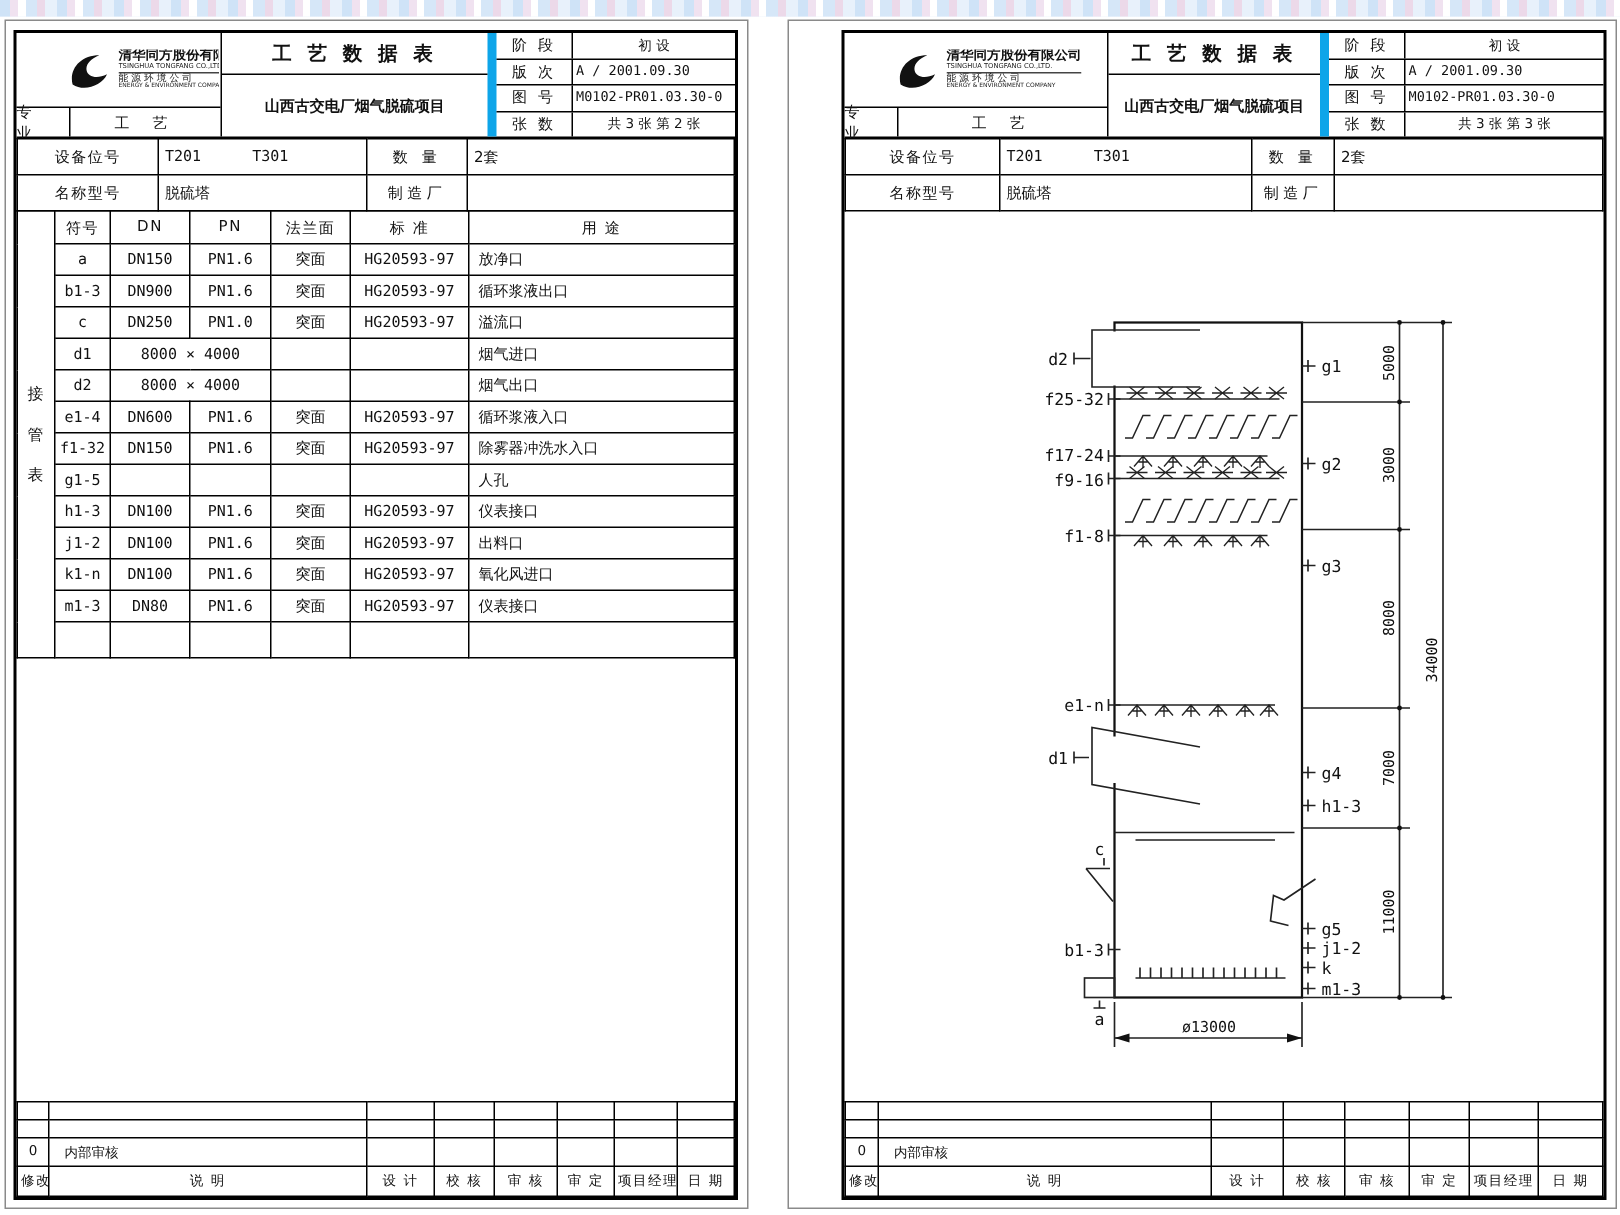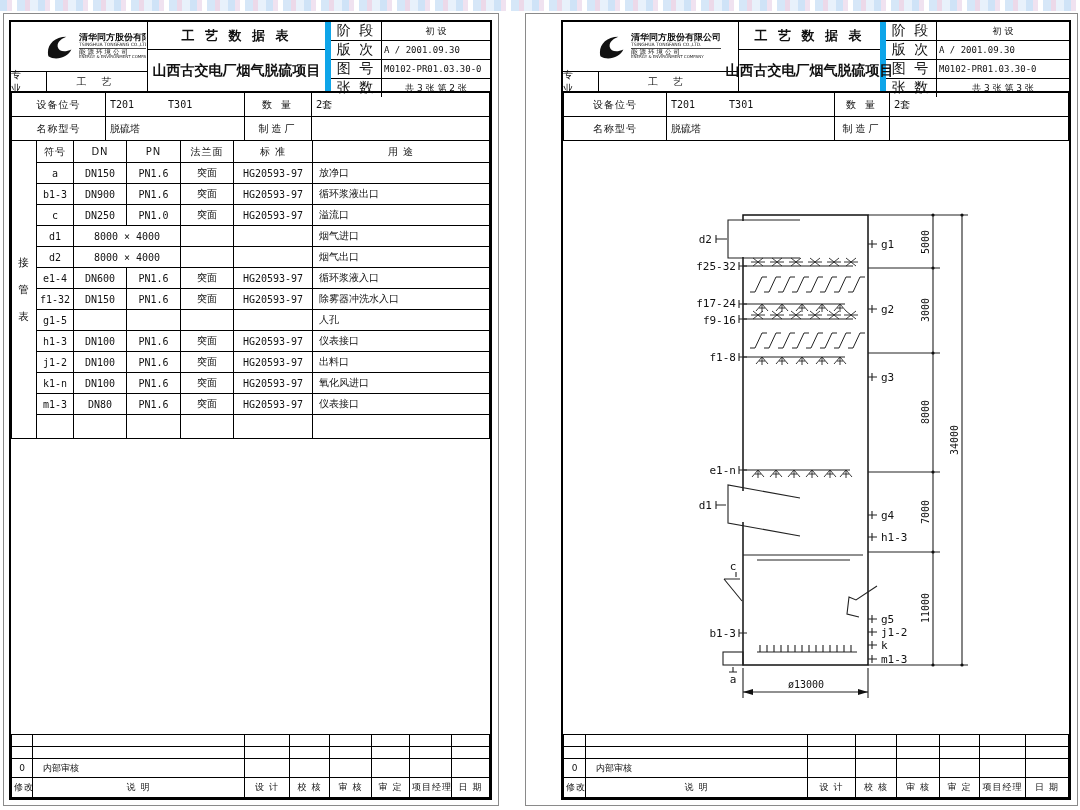--- a/index.html
+++ b/index.html
@@ -34,27 +34,27 @@
   .co-en2 { font-size:4px; color:#222; white-space:nowrap; }
   .disc-row { height:20px; border-top:1px solid #000; display:flex; }
   .disc-lbl { width:36px; border-right:1px solid #000; display:flex; align-items:center; justify-content:center;
               font-size:10px; letter-spacing:4px; }
   .disc-val { flex:1; display:flex; align-items:center; justify-content:center; font-size:10px; letter-spacing:6px; }
 
   .hdr-title { border-right:6px solid #0ea5e9; display:flex; flex-direction:column; }
   .sheet-l .hdr-title { width:183px; } .sheet-r .hdr-title { width:147px; }
   .form-title { height:28px; border-bottom:1px solid #000; display:flex; align-items:center; justify-content:center;
                 font-size:13px; font-weight:bold; letter-spacing:3px; }
-  .form-proj  { flex:1; display:flex; align-items:center; justify-content:center; font-size:14px; font-weight:bold; white-space:nowrap; }
+  .form-proj  { flex:1; display:flex; align-items:center; justify-content:center; font-size:10px; font-weight:bold; white-space:nowrap; }
 
   .hdr-info { flex:1; display:flex; flex-direction:column; }
   .i-row { flex:1; display:flex; border-bottom:1px solid #000; }
   .i-row:last-child { border-bottom:none; }
   .i-lbl { width:51px; border-right:1px solid #000; display:flex; align-items:center; justify-content:center;
-           font-size:14px; letter-spacing:2px;text-align:center; }
+           font-size:10px; letter-spacing:2px;text-align:center; }
   .i-val { flex:1; display:flex; align-items:center; padding-left:2px; font-size:9px;
            font-family:"DejaVu Sans Mono","Liberation Mono",monospace; white-space:nowrap; }
   .i-val.cjk { font-family:"DejaVu Sans","Liberation Sans",sans-serif; justify-content:center; padding-left:0;text-align:right; }
 
   
   .equip { position:absolute; top:70px; left:0; right:0; }
   .equip table { width:100%; border-collapse:collapse; table-layout:fixed; }
   .equip td { border:1px solid #000; height:24px; font-size:10px; padding:0 4px; overflow:hidden; white-space:nowrap; }
   .equip td.lab { text-align:center; letter-spacing:1px; padding:4px; }
   .equip td.qlab { text-align:center; letter-spacing:3px; padding:0; }

